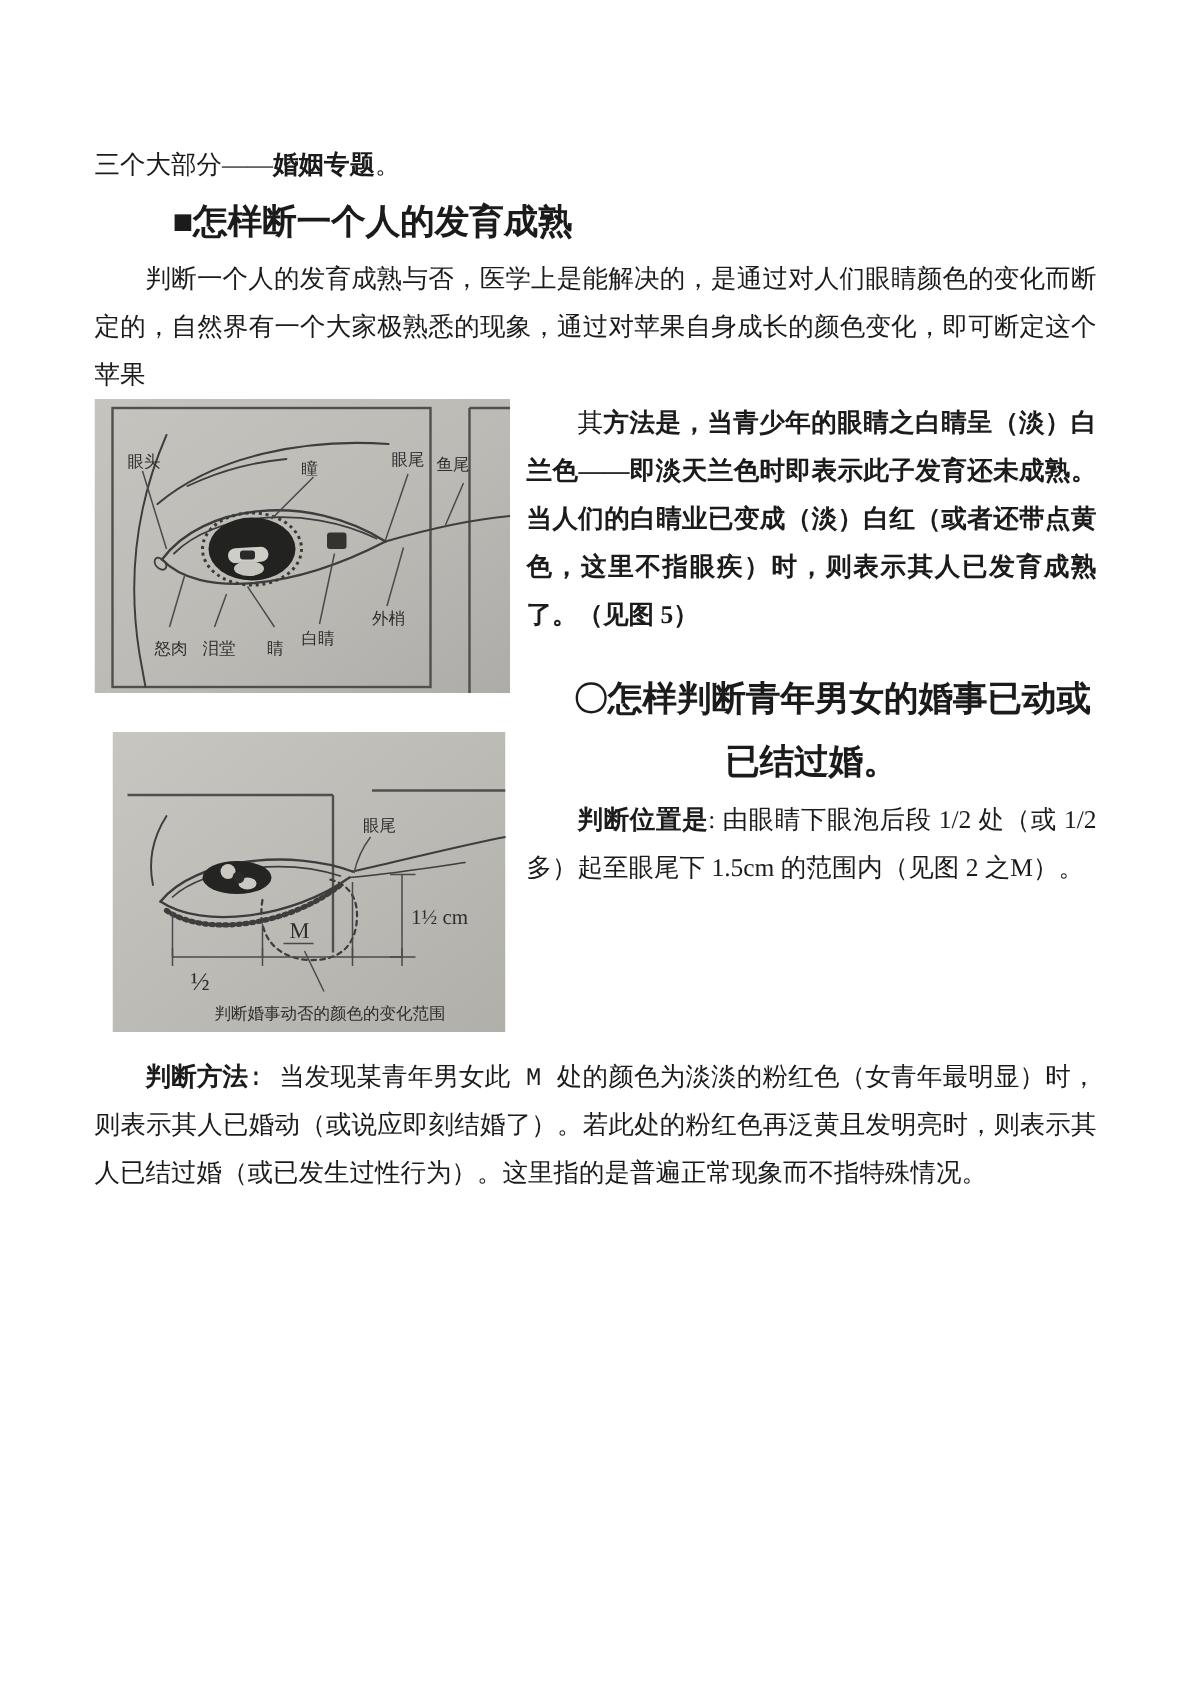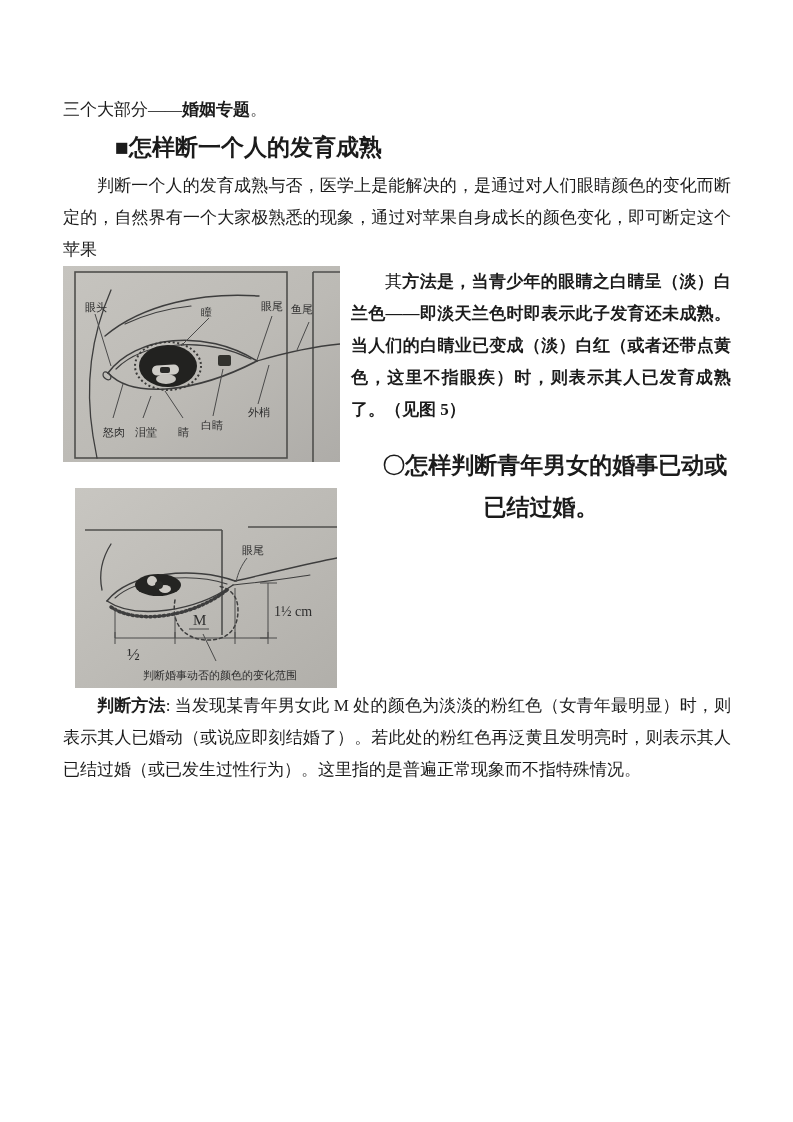--- a/index.html
+++ b/index.html
@@ -24,21 +24,21 @@
   }
   .figure-row{display:flex;gap:10px;align-items:flex-start;}
   .fig-col{flex:none;width:278px;}
   .text-col{flex:1;min-width:0;}
   .h2{
     font-weight:bold;font-size:23px;line-height:42px;
     text-indent:1.2em;text-align:center;margin:19px 0 2px 0;
   }
   .fig{display:block;}
   .fig2{margin-left:12px;margin-top:26px;}
-  .last-para{margin-top:2px;clear:both;}
+  .last-para{margin-top:16px;clear:both;font-family:Liberation Mono, monospace;}
   svg text{font-family:"Liberation Serif","DejaVu Serif",serif;fill:#2e2e2e;}
   .sketch{stroke:#3d3d3d;fill:none;stroke-linecap:round;}
   .leader{stroke:#4a4a4a;stroke-width:1;fill:none;}
   .frame{stroke:#4f4f4d;stroke-width:1.6;fill:none;}
 </style>
 </head>
 <body>
 
 <div class="page">
   <div class="content">
@@ -168,19 +168,20 @@
             <text x="199" y="128" font-size="14">1½ cm</text>
             <text x="145" y="191" font-size="11" text-anchor="middle">判断婚事动否的颜色的变化范围</text>
           </g>
         </svg>
 
       </div>
 
       <div class="text-col">
         <p class="indent"><span>其</span><b>方法是，当青少年的眼睛之白睛呈（淡）白兰色——即淡天兰色时即表示此子发育还未成熟。当人们的白睛业已变成（淡）白红（或者还带点黄色，这里不指眼疾）时，则表示其人已发育成熟了。（见图 5）</b></p>
         <div class="h2">〇怎样判断青年男女的婚事已动或已结过婚。</div>
+        <p class="indent"><b>判断位置是</b><span>: 由眼睛下眼泡后段 1/2 处（或 1/2 多）起至眼尾下 1.5cm 的范围内（见图 2 之M）。</span></p>
       </div>
     </div>
 
     <p class="indent last-para"><b>判断方法</b><span>: 当发现某青年男女此 M 处的颜色为淡淡的粉红色（女青年最明显）时，则表示其人已婚动（或说应即刻结婚了）。若此处的粉红色再泛黄且发明亮时，则表示其人已结过婚（或已发生过性行为）。这里指的是普遍正常现象而不指特殊情况。</span></p>
 
   </div>
 </div>
 
 </body></html>

